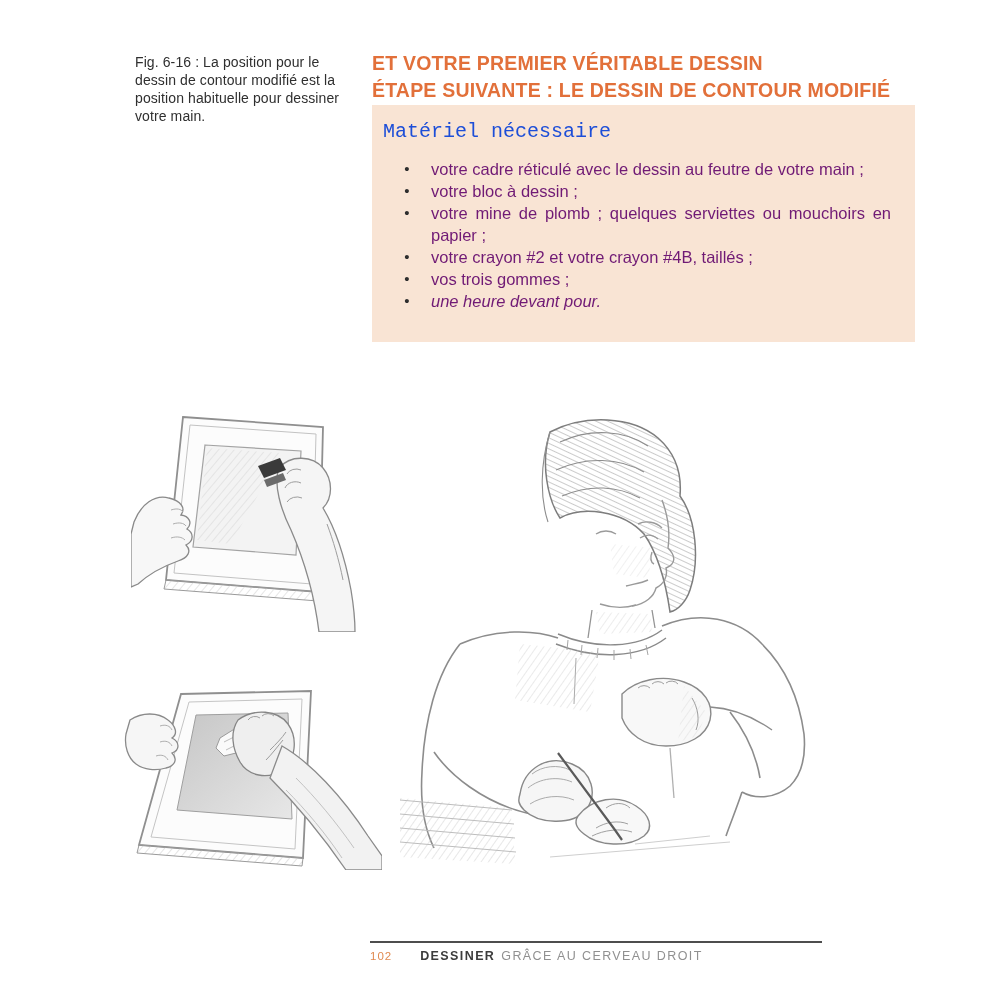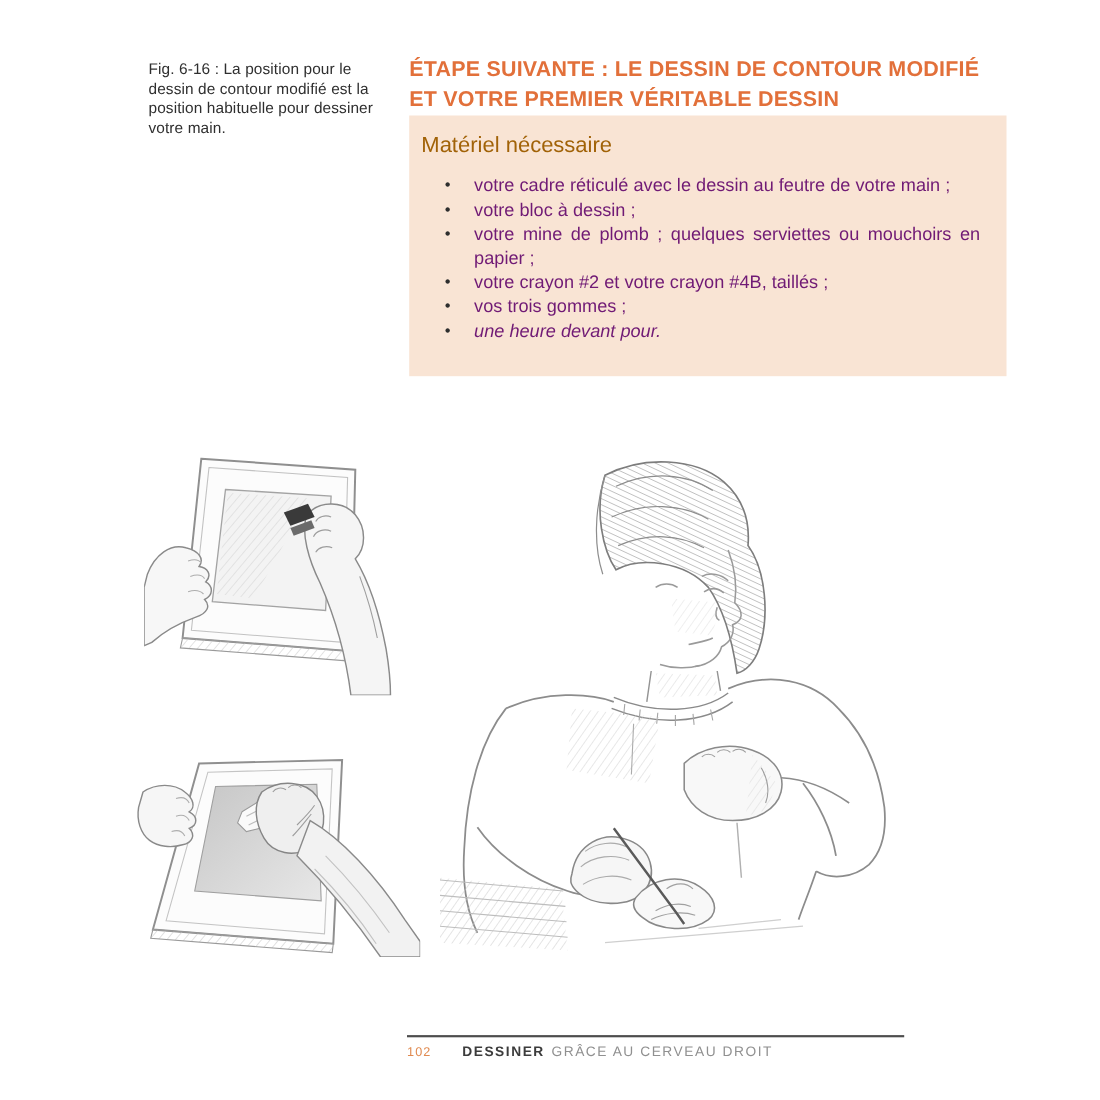--- a/index.html
+++ b/index.html
@@ -15,21 +15,21 @@
   .cap-618{left:136px;top:874px;width:250px;}
   .heading{
     position:absolute;left:372px;top:50px;width:548px;
     color:#e2703a;font-weight:bold;font-size:19.5px;line-height:27px;letter-spacing:0.2px;
   }
   .materials-box{
     position:absolute;left:372px;top:105px;width:543px;height:237px;
     background:#f9e4d4;box-sizing:border-box;padding:15px 24px 0 11px;
   }
   .materials-title{
-    color:#a16207;font-size:20px;line-height:24px;font-weight:normal;margin:0 0 14px 0;
+    color:#1d4ed8;font-size:20px;line-height:24px;font-weight:normal;margin:0 0 14px 0;font-family:Liberation Mono, monospace;
   }
   .materials-list{margin:0;padding:0;list-style:none;}
   .materials-list li{
     display:flex;align-items:flex-start;margin:0;
   }
   .materials-list .bullet{
     flex:0 0 48px;text-align:center;font-size:15px;line-height:22px;color:#2e2e2e;
   }
   .materials-list .item-text{
     flex:1;font-size:16.5px;line-height:22px;text-align:justify;color:#701a75;
@@ -57,22 +57,22 @@
   }
 </style>
 </head>
 <body>
 
 <div class="page">
 
   <div class="caption cap-616">Fig. 6-16 : La position pour le dessin de contour modifié est la position habituelle pour dessiner votre main.</div>
 
   <div class="heading">
+    <div>ET VOTRE PREMIER VÉRITABLE DESSIN</div>
     <div>ÉTAPE SUIVANTE : LE DESSIN DE CONTOUR MODIFIÉ</div>
-    <div>ET VOTRE PREMIER VÉRITABLE DESSIN</div>
   </div>
 
   <div class="materials-box">
     <h3 class="materials-title">Matériel nécessaire</h3>
     <ul class="materials-list">
       <li>
         <span class="bullet">•</span>
         <span class="item-text">votre cadre réticulé avec le dessin au feutre de votre main ;</span>
       </li>
       <li>

